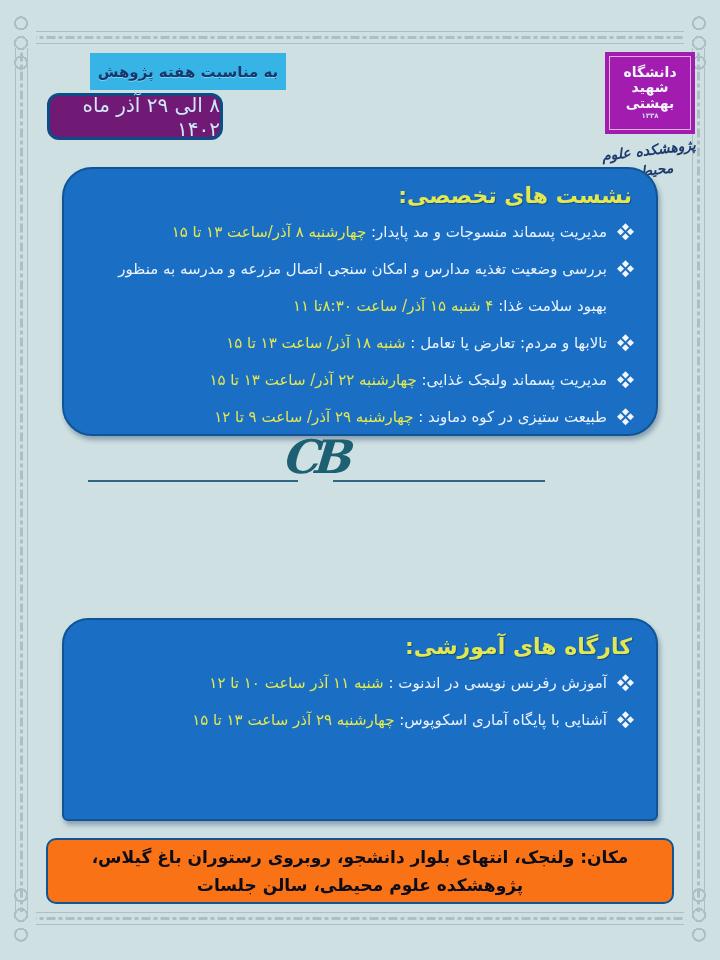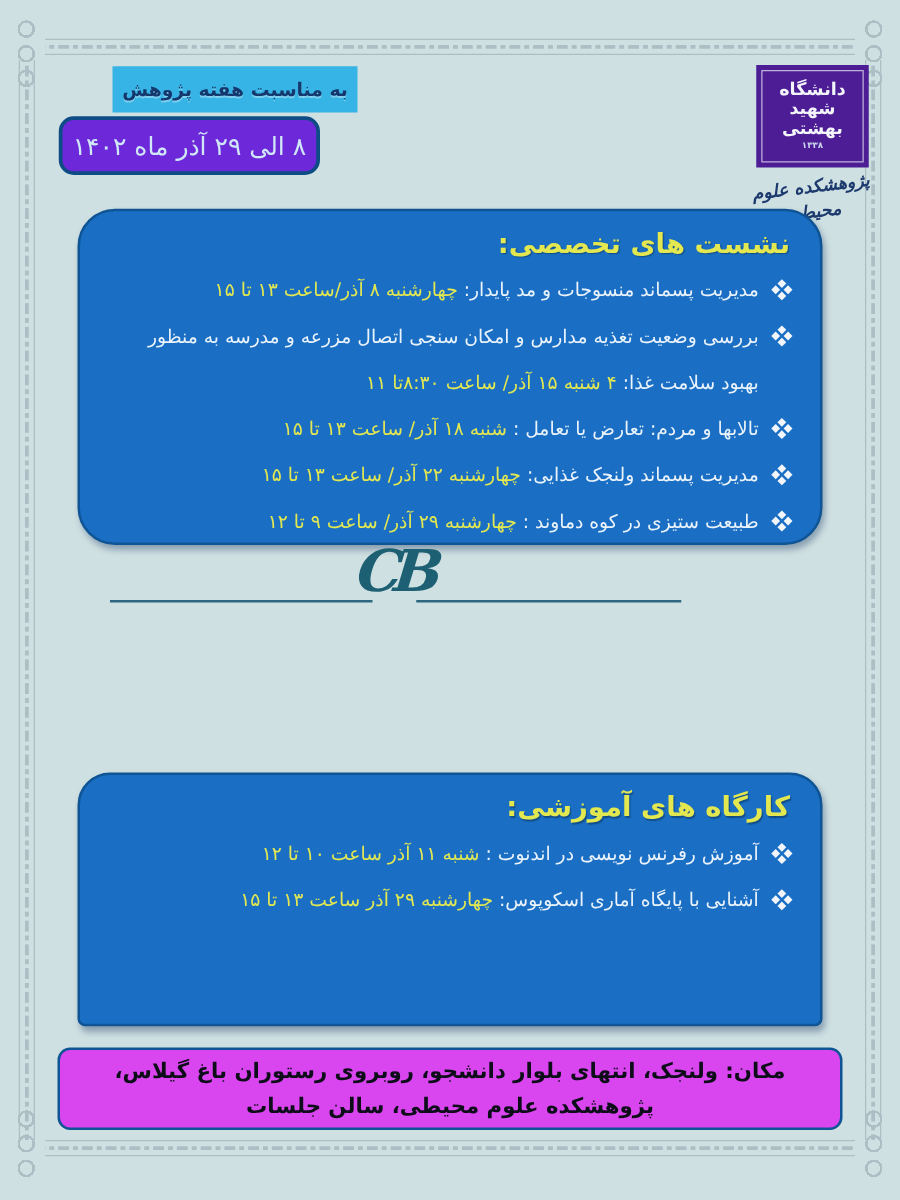--- a/index.html
+++ b/index.html
@@ -41,28 +41,28 @@
   
   .badge{
     position:absolute; left:42px; top:53px; width:196px; height:37px;
     background:#36b4e5; color:#14386d;
     font-size:15px; font-weight:bold;
     display:flex; align-items:center; justify-content:center;
     text-shadow:0 1px 0 rgba(255,255,255,.35);
     margin-left:48px;
   }
   .date-pill{
-    position:absolute; left:47px; top:93px; width:209px; height:47px;
-    background:#6d28d9; border:3px solid #0d4c84; border-radius:12px;
+    position:absolute; left:47px; top:93px; width:176px; height:47px;
+    background:#701a75; border:3px solid #0d4c84; border-radius:12px;
     color:#cfe7f6; font-size:20px;
     display:flex; align-items:center; justify-content:center;
   }
   .logo-square{
     position:absolute; left:605px; top:52px; width:90px; height:82px;
-    background:#4c1d95; color:#f3f5fb;
+    background:#a21caf; color:#f3f5fb;
     display:flex; flex-direction:column; align-items:center; justify-content:center;
     outline:1px solid rgba(255,255,255,.65); outline-offset:-5px;
     font-weight:bold; font-size:14px; line-height:1.1; text-align:center;
   }
   .logo-square .yr{ font-size:7px; letter-spacing:2px; margin-top:2px; color:#cdd6ee; }
   .logo-script{
     position:absolute; left:584px; top:140px; width:132px;
     color:#1d3a6e; font-weight:bold; font-style:italic; font-size:14px;
     line-height:1.45; text-align:center; transform:rotate(-7deg);
   }
@@ -102,21 +102,21 @@
   .div-glyph{
     position:absolute; left:286px; top:430px;
     font-family:"DejaVu Serif", serif; font-style:italic; font-weight:bold;
     font-size:46px; letter-spacing:-7px; color:#1d6073;
     transform:skewX(-6deg); direction:ltr;
   }
 
   
   .location-box{
     position:absolute; left:46px; top:838px; width:628px; height:66px;
-    background:#d946ef; border:2px solid #0f5596; border-radius:10px;
+    background:#f97316; border:2px solid #0f5596; border-radius:10px;
     display:flex; align-items:center; justify-content:center;
     padding:0 34px; text-align:center;
     color:#0c0d18; font-weight:bold; font-size:17px; line-height:1.65;
   }
 </style>
 </head>
 <body>
 
 <div id="poster">
 

